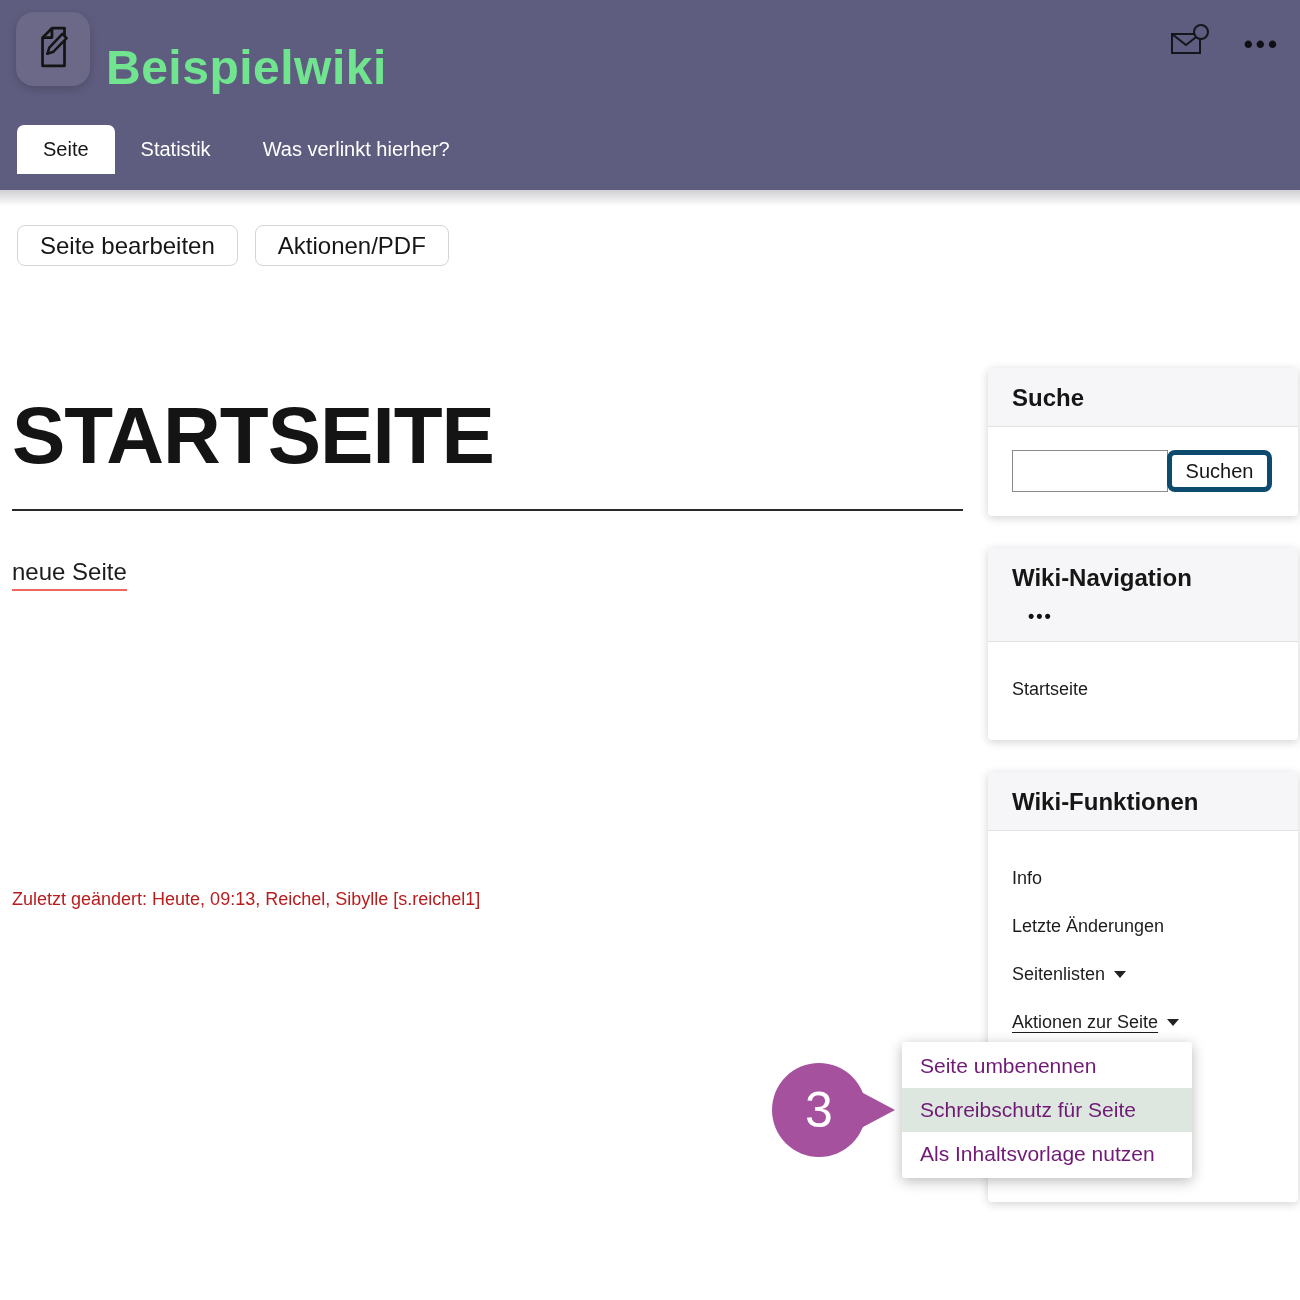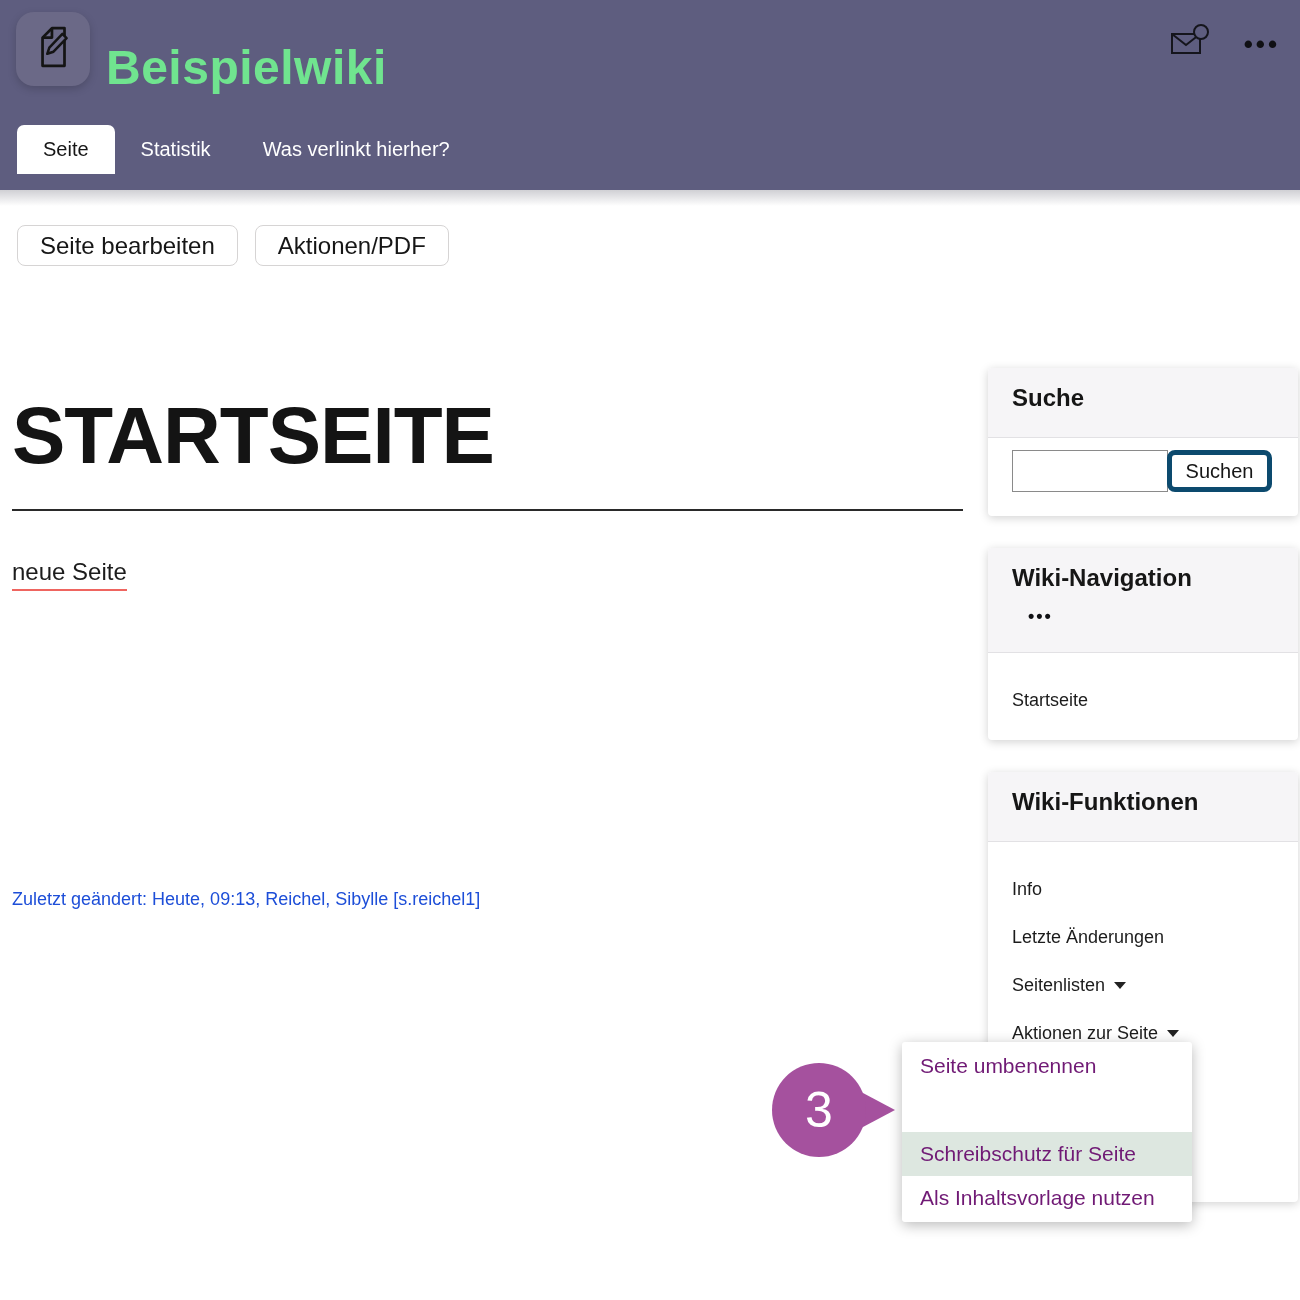--- a/index.html
+++ b/index.html
@@ -122,37 +122,37 @@
     font-size: 24px;
     color: #1c1c1c;
     padding-bottom: 3px;
     border-bottom: 2px solid #ef6560;
     cursor: pointer;
   }
   .last-changed {
     position: absolute;
     left: 12px; top: 889px;
     font-size: 18px;
-    color: #1d4ed8;
+    color: #b91c1c;
   }
 
   
   .side-box {
     position: absolute;
     left: 988px;
     width: 310px;
     background: #ffffff;
     border-radius: 4px;
     box-shadow: 0 2px 10px rgba(0,0,0,0.18);
   }
   .side-box-head {
     background: #f6f5f7;
     border-bottom: 1px solid #e2e1e4;
     border-radius: 4px 4px 0 0;
-    padding: 16px 24px 25px 24px;
+    padding: 16px 24px 14px 24px;
   }
   .side-box-title {
     font-size: 24px;
     font-weight: bold;
     color: #161616;
   }
   #box-suche  { top: 368px; height: 148px; }
   #box-nav    { top: 548px; height: 192px; }
   #box-funcs  { top: 772px; height: 430px; }
 
@@ -227,21 +227,21 @@
   }
   .menu-item {
     height: 44px;
     padding: 0 18px;
     display: flex; align-items: center;
     font-size: 21px;
     color: #701a75;
     cursor: pointer;
     white-space: nowrap;
   }
-  .menu-item.highlight { background: #dde7e0; margin-top: 44px; }
+  .menu-item.highlight { background: #dde7e0; }
 
   
   .balloon {
     position: absolute;
     left: 771px; top: 1062px;
     z-index: 6;
     pointer-events: none;
   }
 </style>
 </head>

